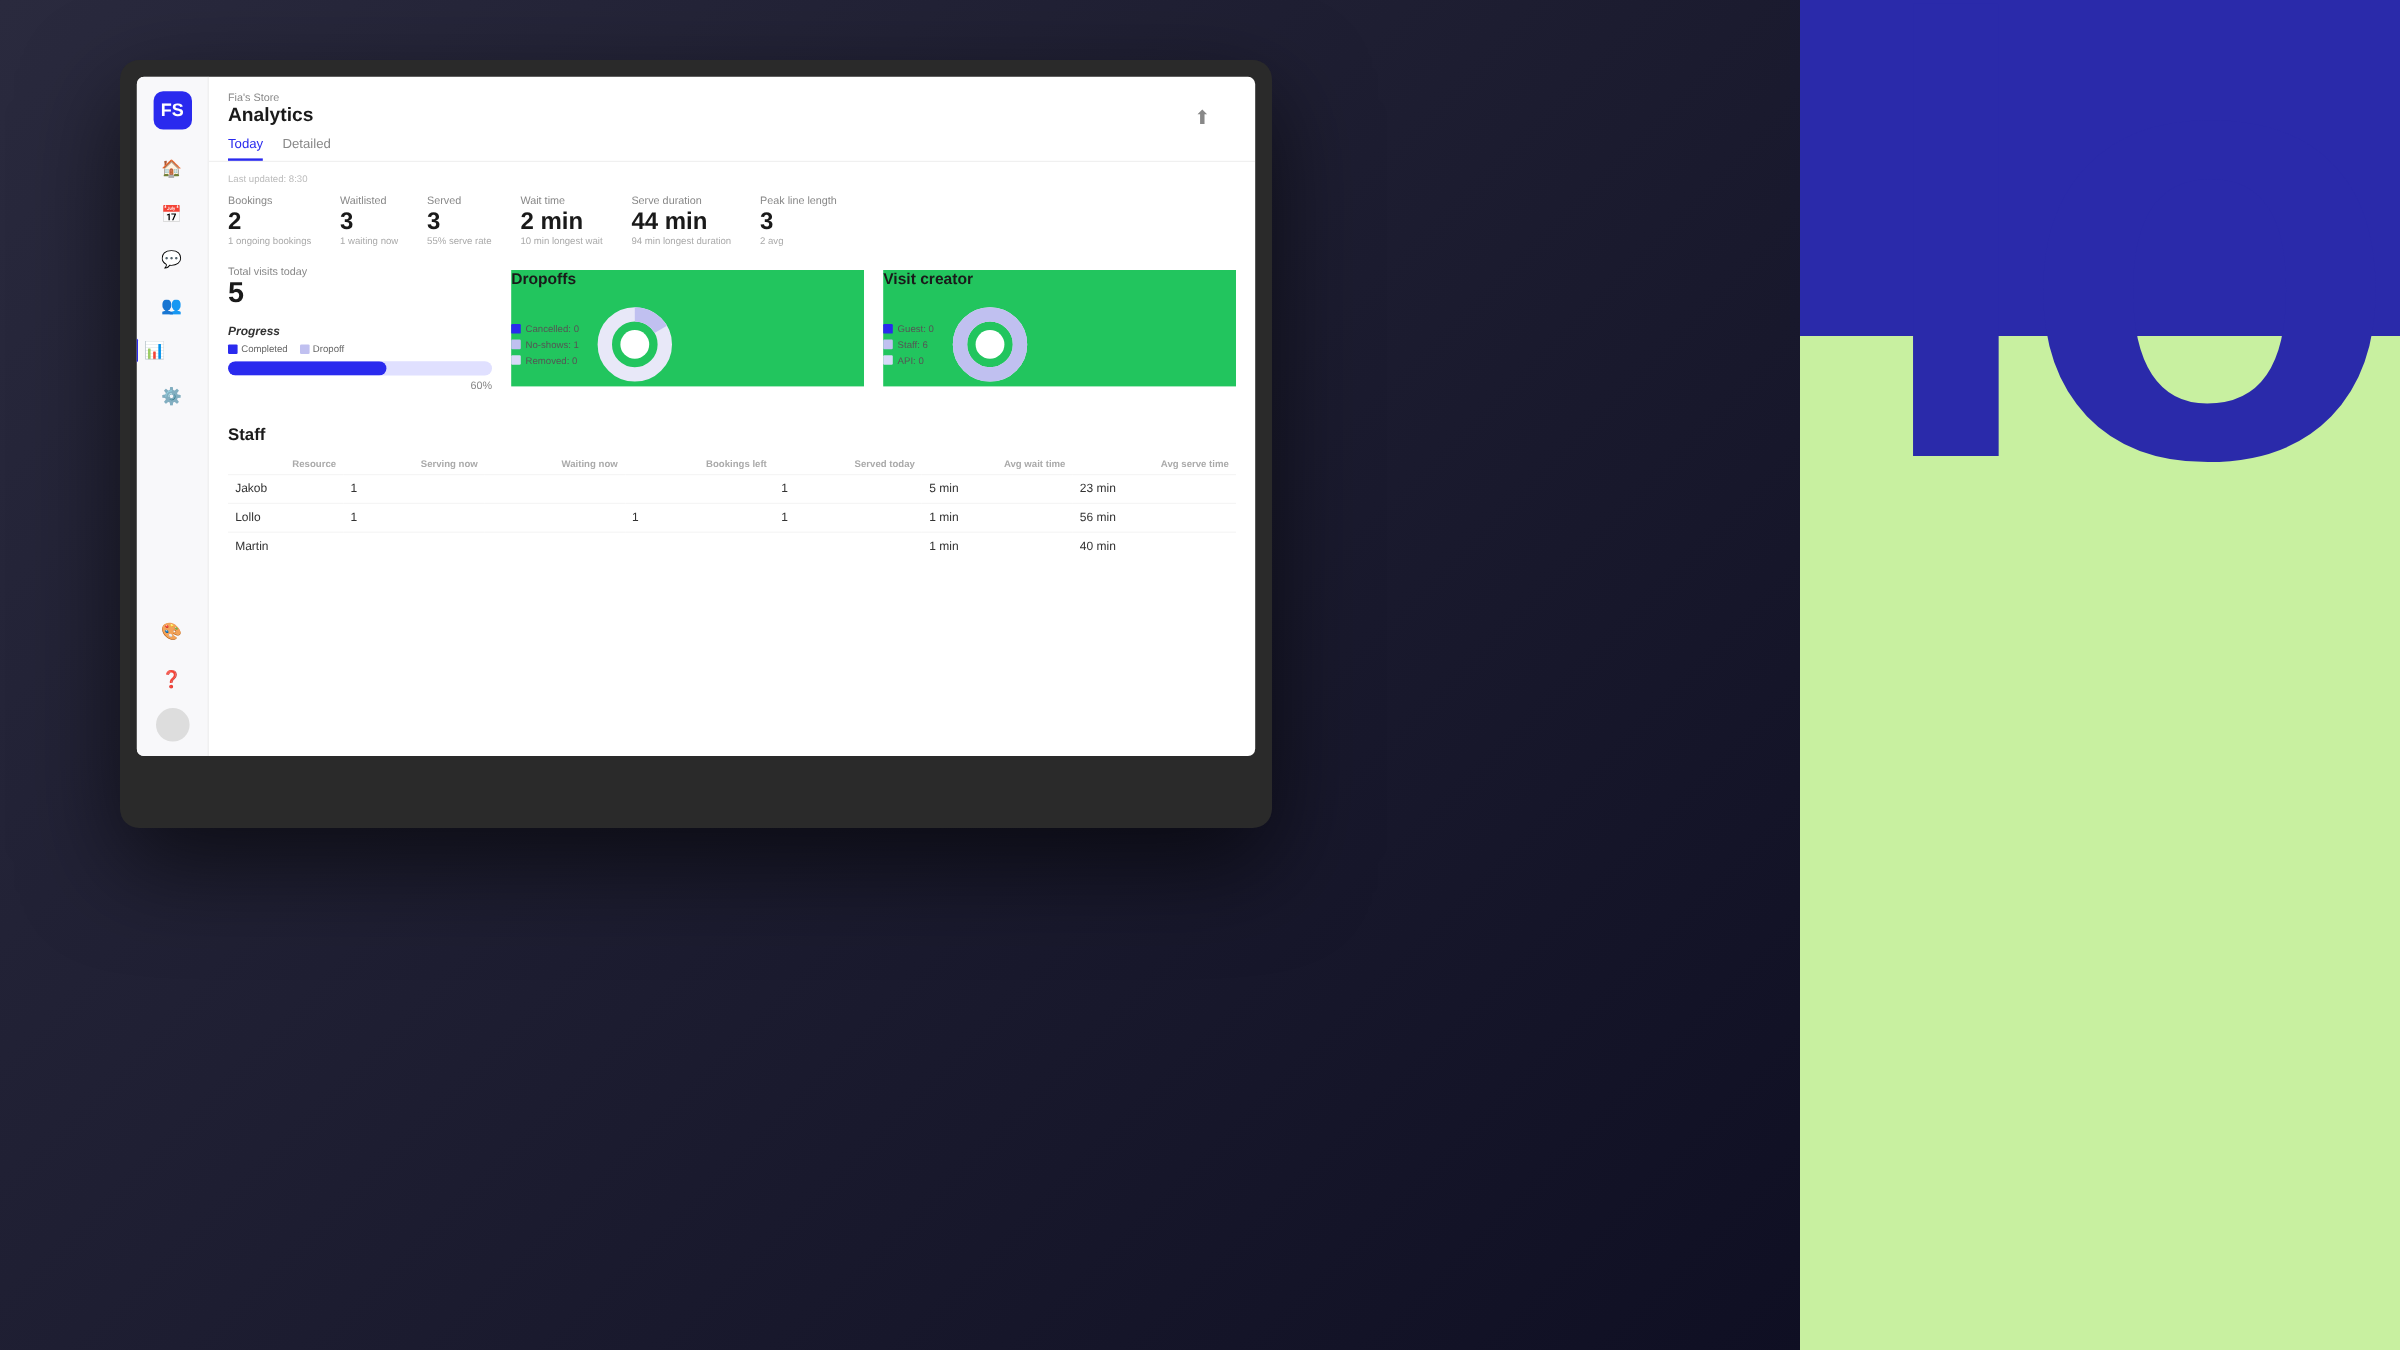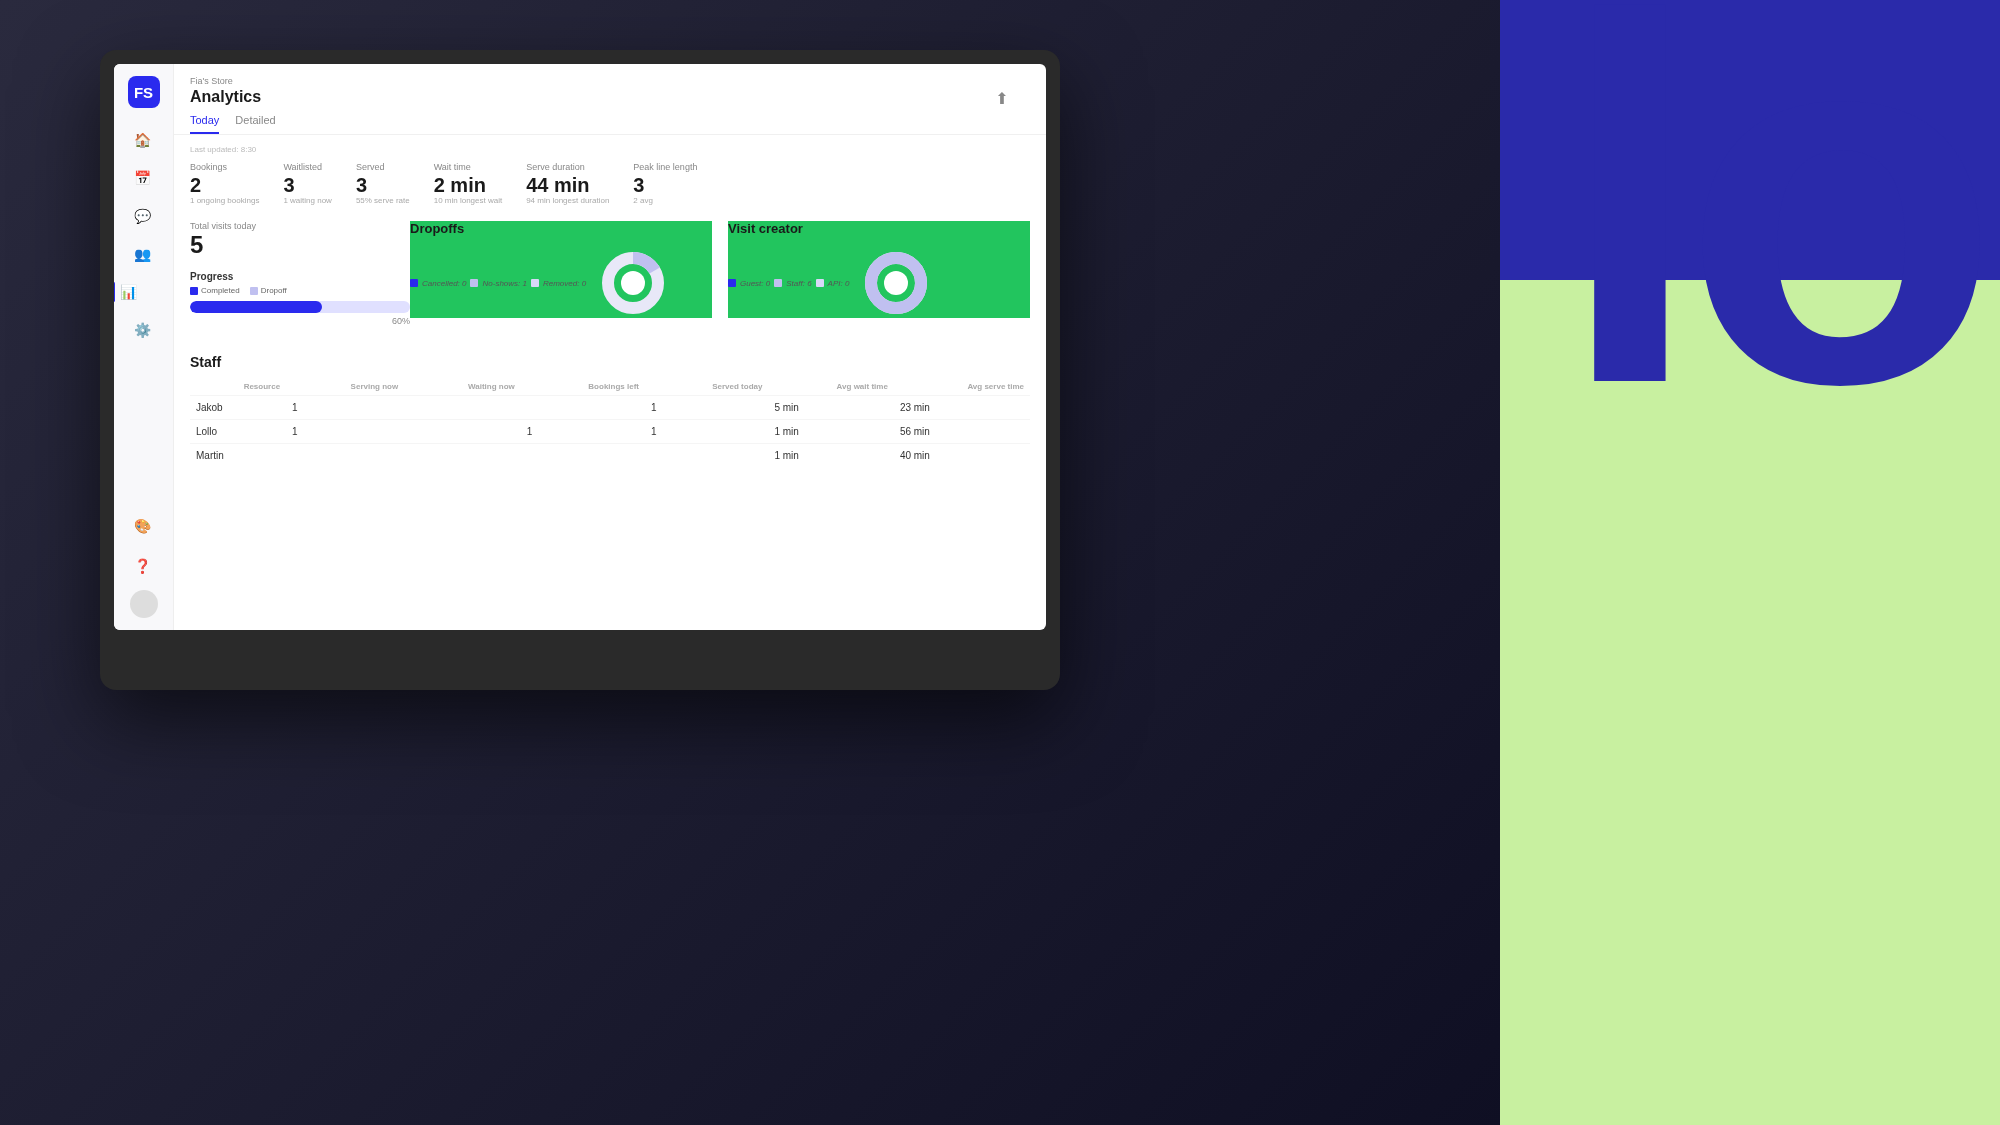--- a/index.html
+++ b/index.html
@@ -226,20 +226,22 @@
     }
 
     .stat-sub {
       font-size: 8px;
       color: #aaa;
     }
 
     
     .two-col {
       display: flex;
+      gap: 16px;
+      align-items: center;
     }
 
     .left-col {
       flex: 0 0 220px;
     }
 
     .right-col {
       flex: 1;
     }
 
@@ -262,20 +264,21 @@
     
     .progress-section {
       margin-bottom: 16px;
     }
 
     .progress-label {
       font-size: 10px;
       font-weight: 600;
       color: #333;
       margin-bottom: 4px;
+      font-style: italic;
     }
 
     .progress-legend {
       display: flex;
       gap: 10px;
       margin-bottom: 6px;
     }
 
     .legend-item {
       display: flex;
@@ -369,23 +372,22 @@
     }
 
     .chart-content {
       display: flex;
       align-items: center;
       gap: 12px;
     }
 
     .chart-legend {
       display: flex;
-      flex-direction: row;
+      flex-direction: column;
       gap: 4px;
-      font-style: italic;
     }
 
     .chart-legend-item {
       display: flex;
       align-items: center;
       gap: 4px;
       font-size: 8px;
       color: #555;
     }
 

